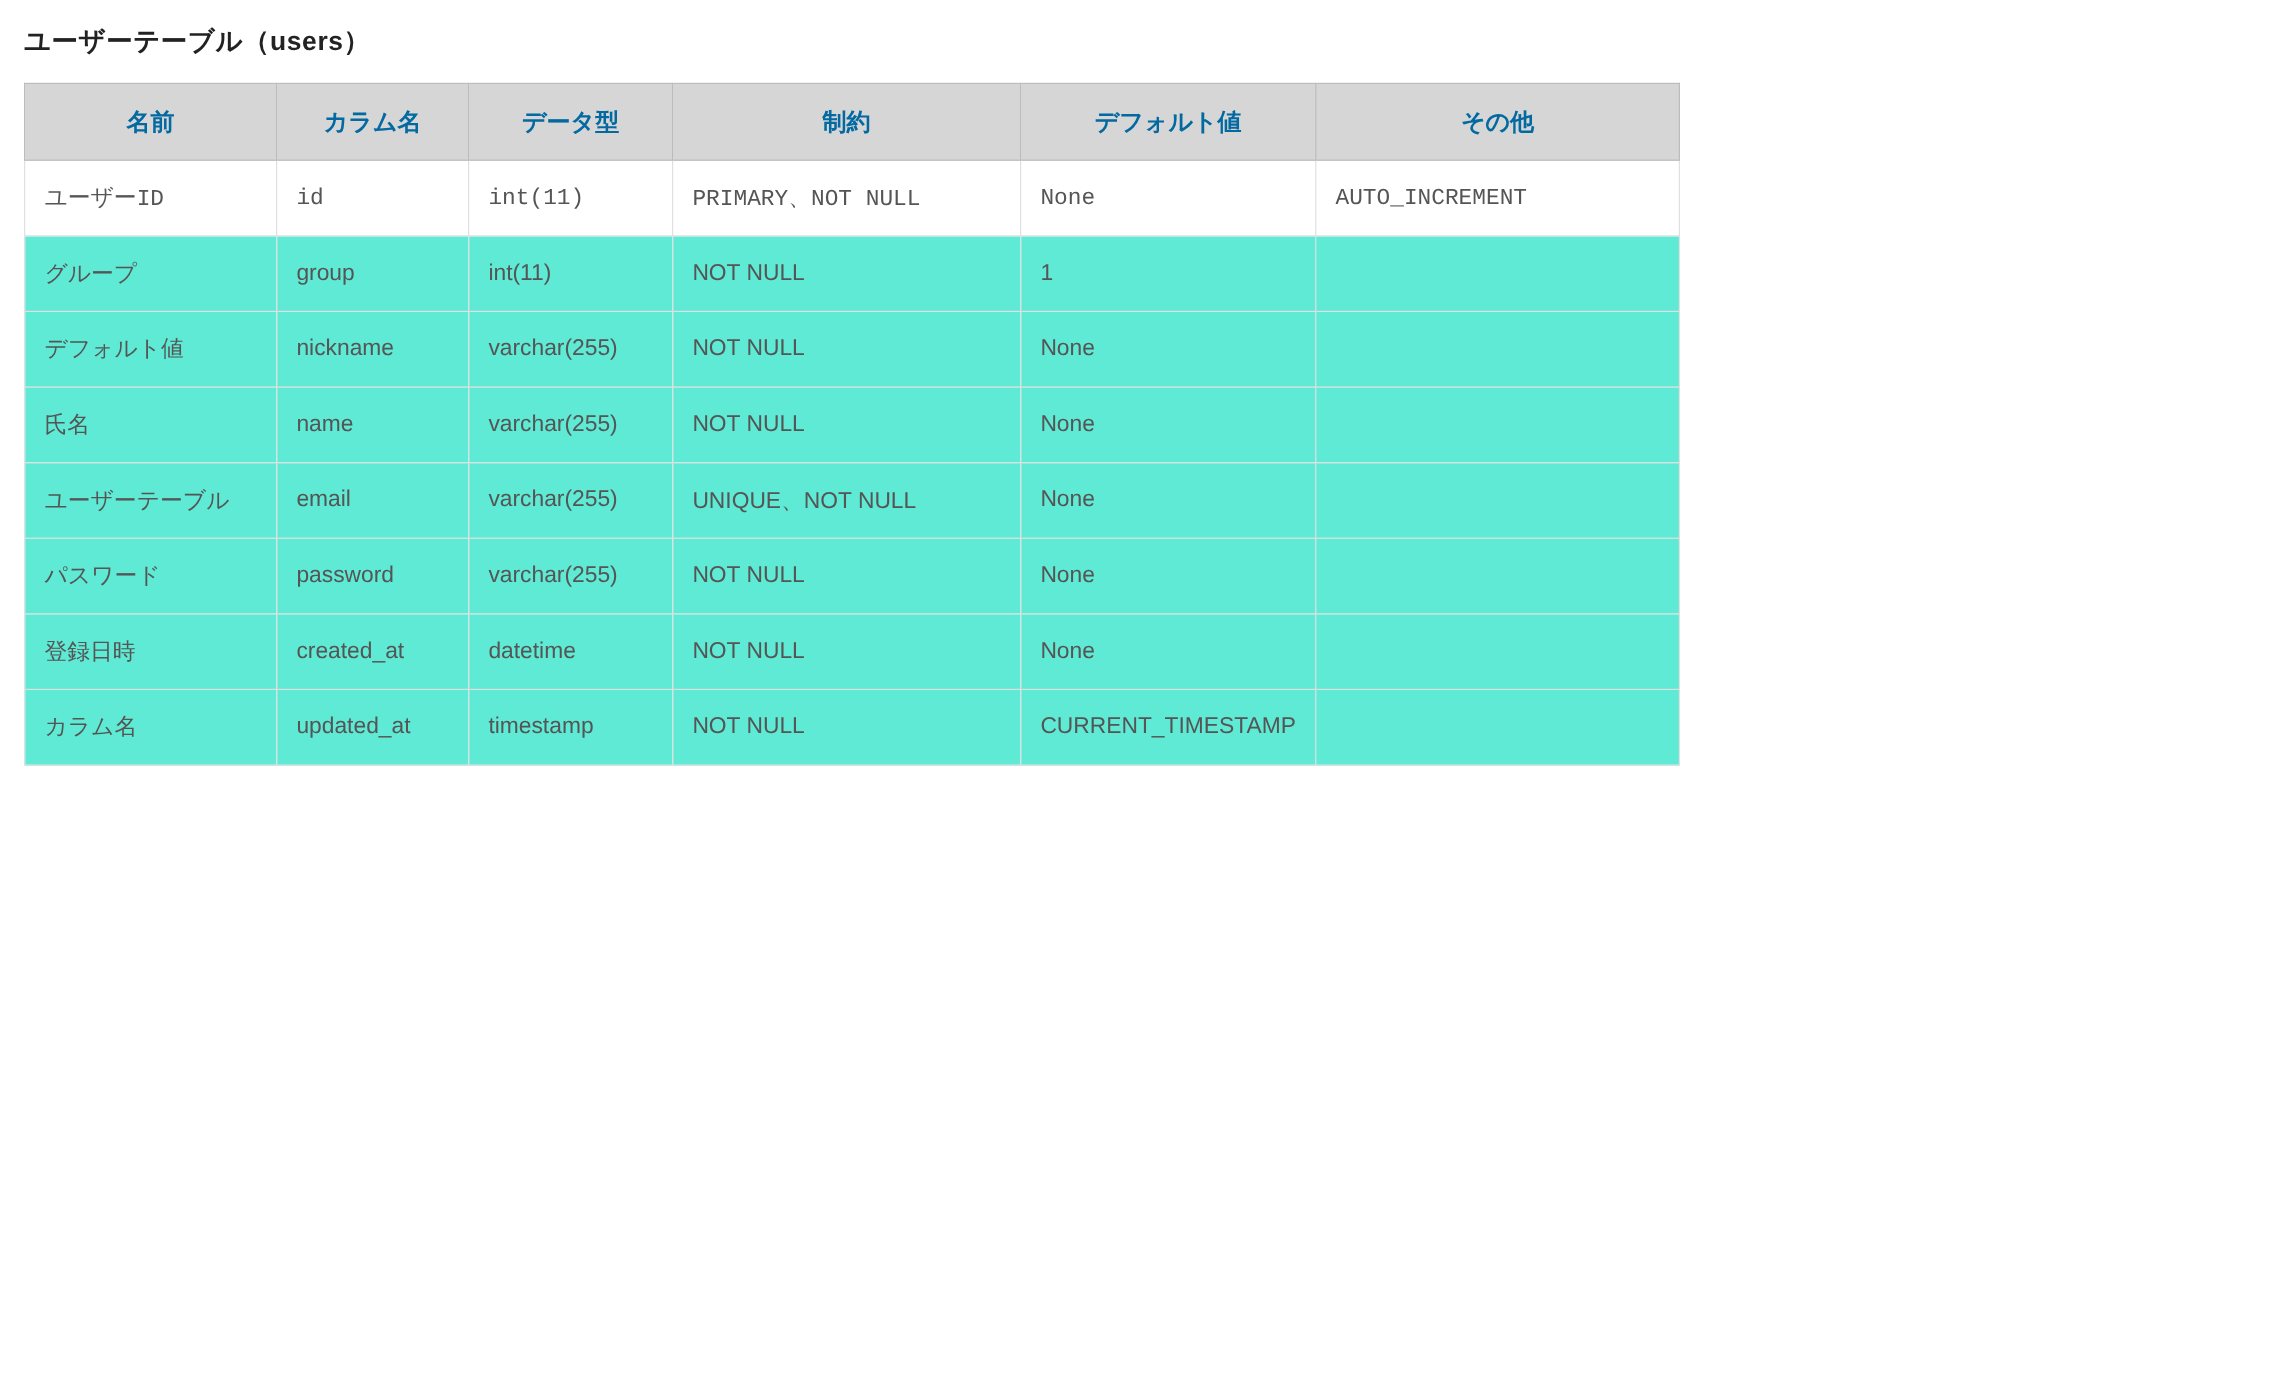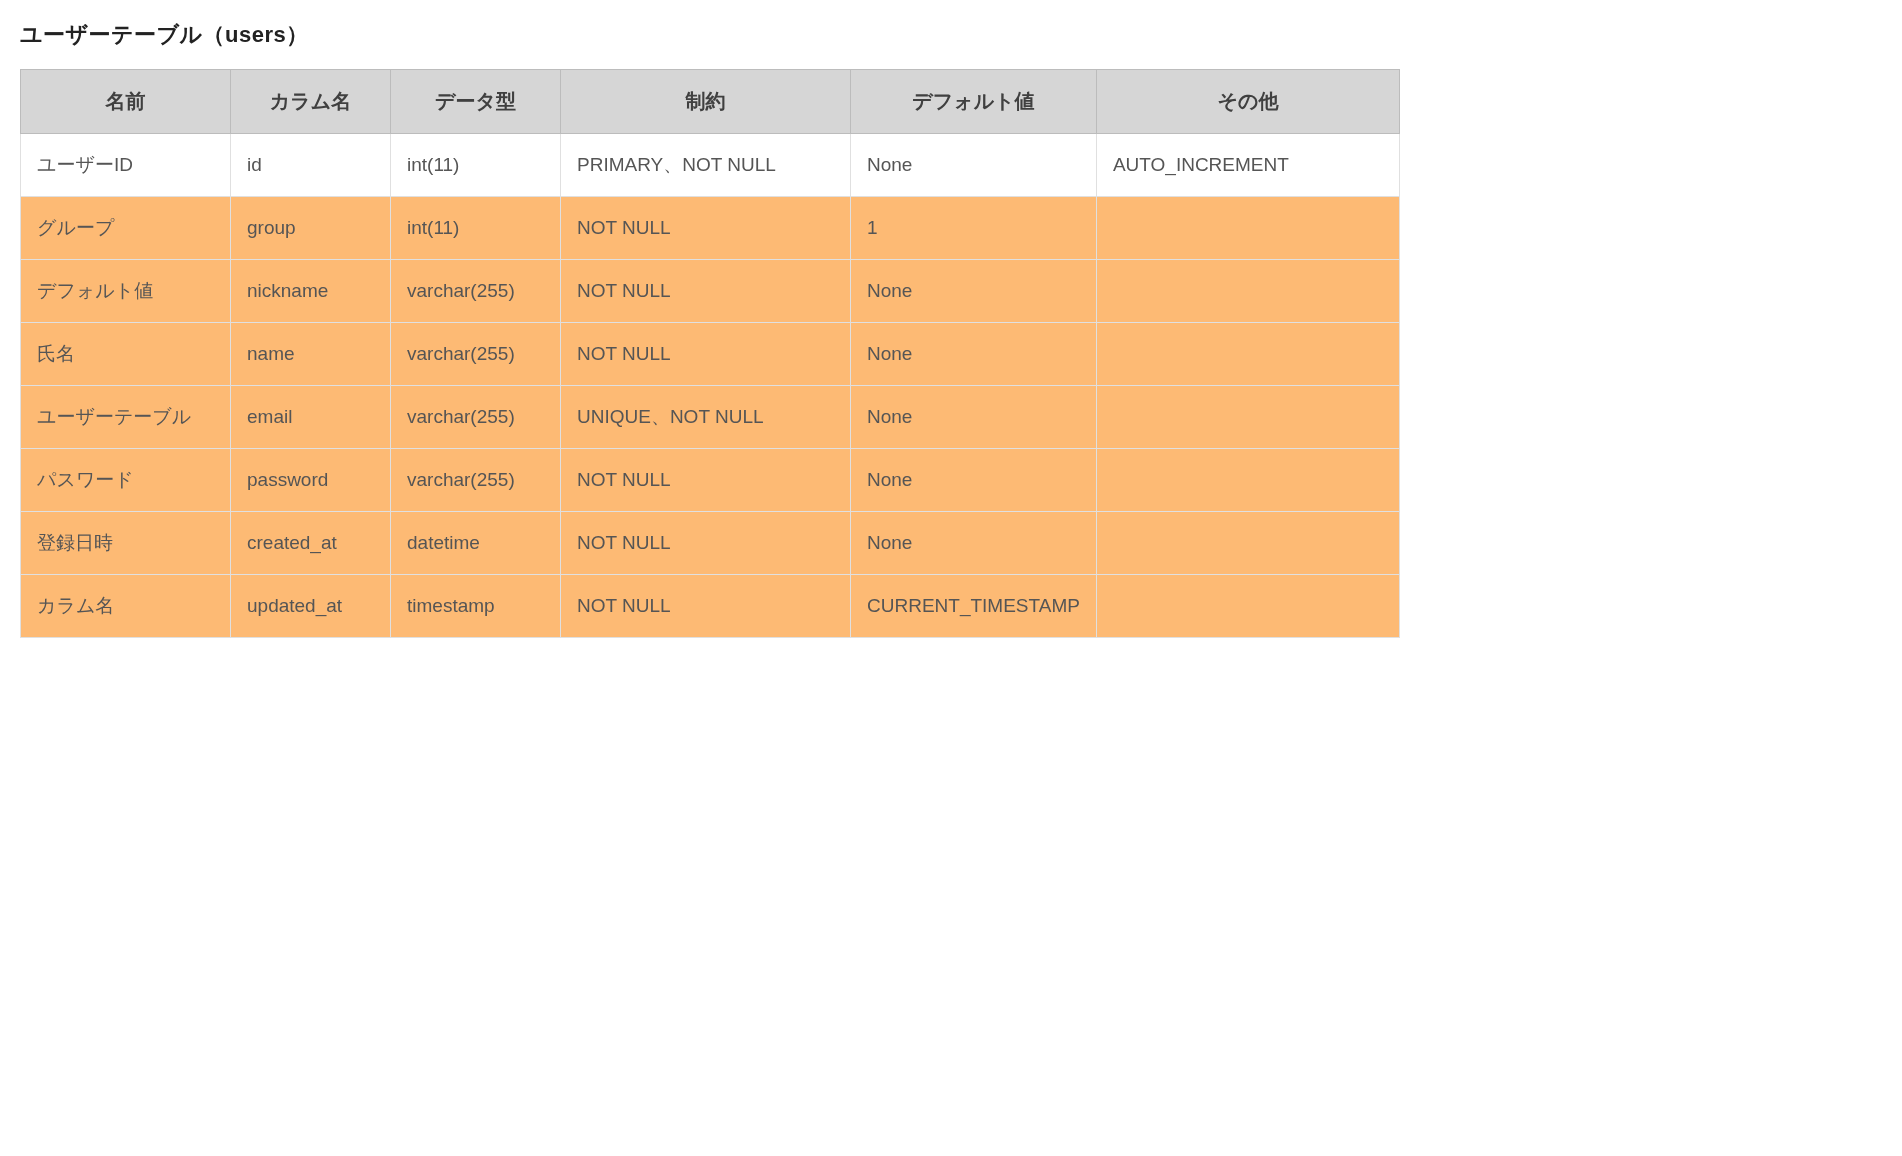--- a/index.html
+++ b/index.html
@@ -21,37 +21,38 @@
       letter-spacing: 0.5px;
     }
     table {
       width: 100%;
       max-width: 1380px;
       border-collapse: collapse;
       border: 1px solid #d4d4d4;
     }
     thead th {
       background: #d6d6d6;
-      color: #404040;
+      color: #0369a1;
       font-weight: bold;
       font-size: 20px;
       padding: 18px 16px;
       text-align: center;
       border: 1px solid #bcbcbc;
     }
     tbody td {
       font-size: 19px;
       color: #555;
       padding: 18px 16px;
       border: 1px solid #e0e0e0;
-      background: #fdba74;
+      background: #5eead4;
       vertical-align: middle;
     }
     tbody tr:first-child td {
       background: #ffffff;
+      font-family: Liberation Mono, monospace;
     }
     .col-name { width: 210px; }
     .col-column { width: 160px; }
     .col-type { width: 170px; }
     .col-constraint { width: 290px; }
     .col-default { width: 190px; }
     .col-other { width: auto; }
   </style>
 </head>
 <body>

